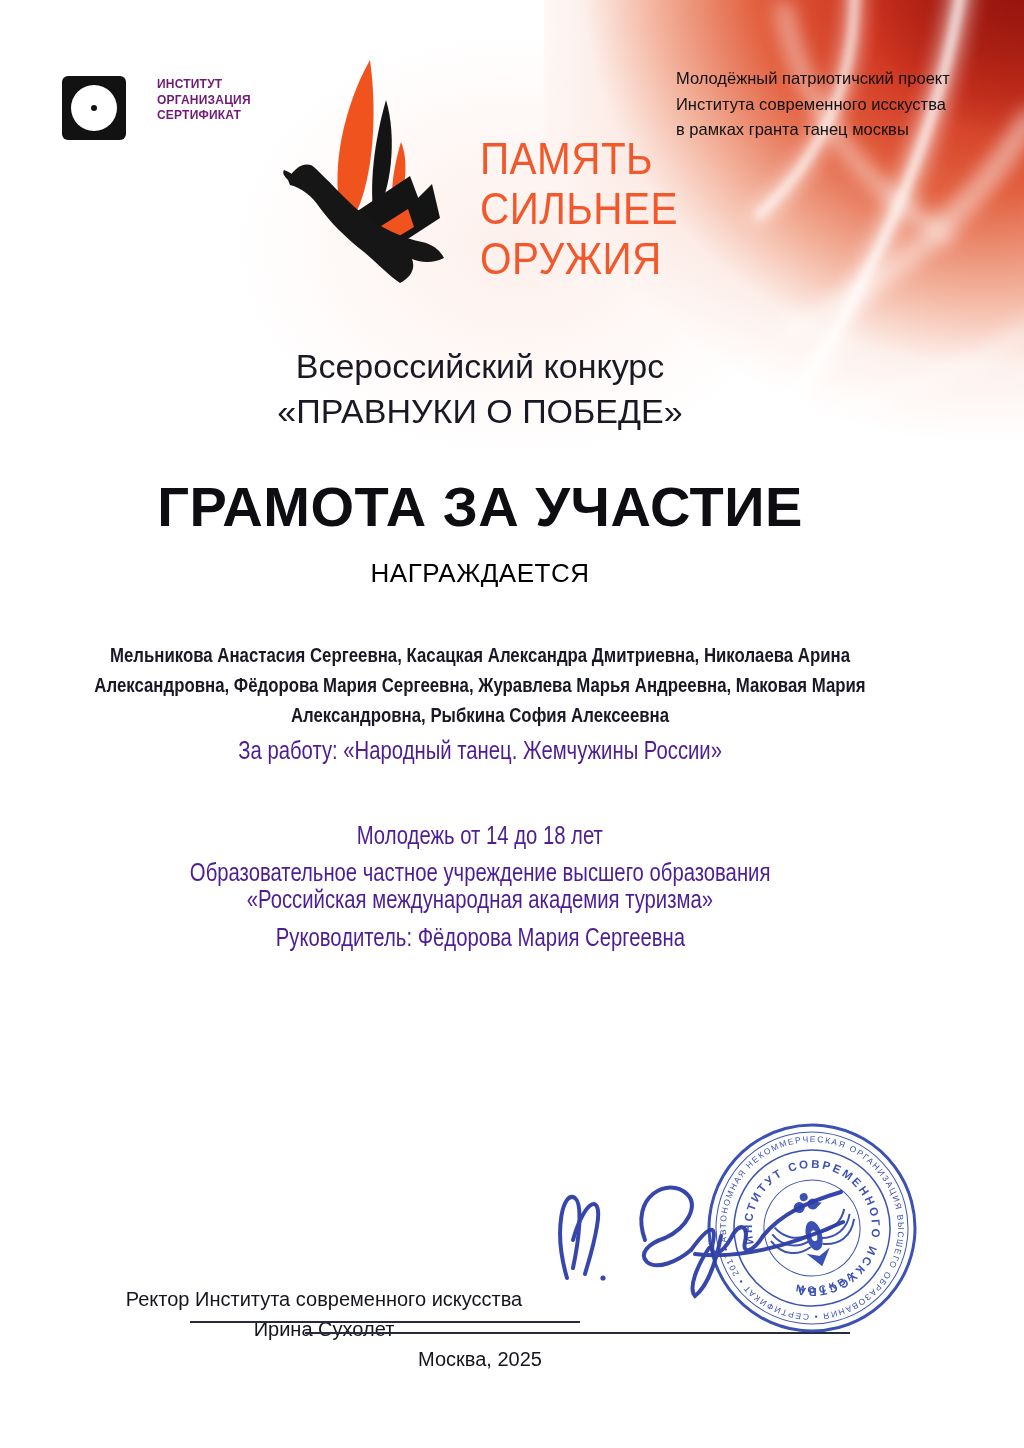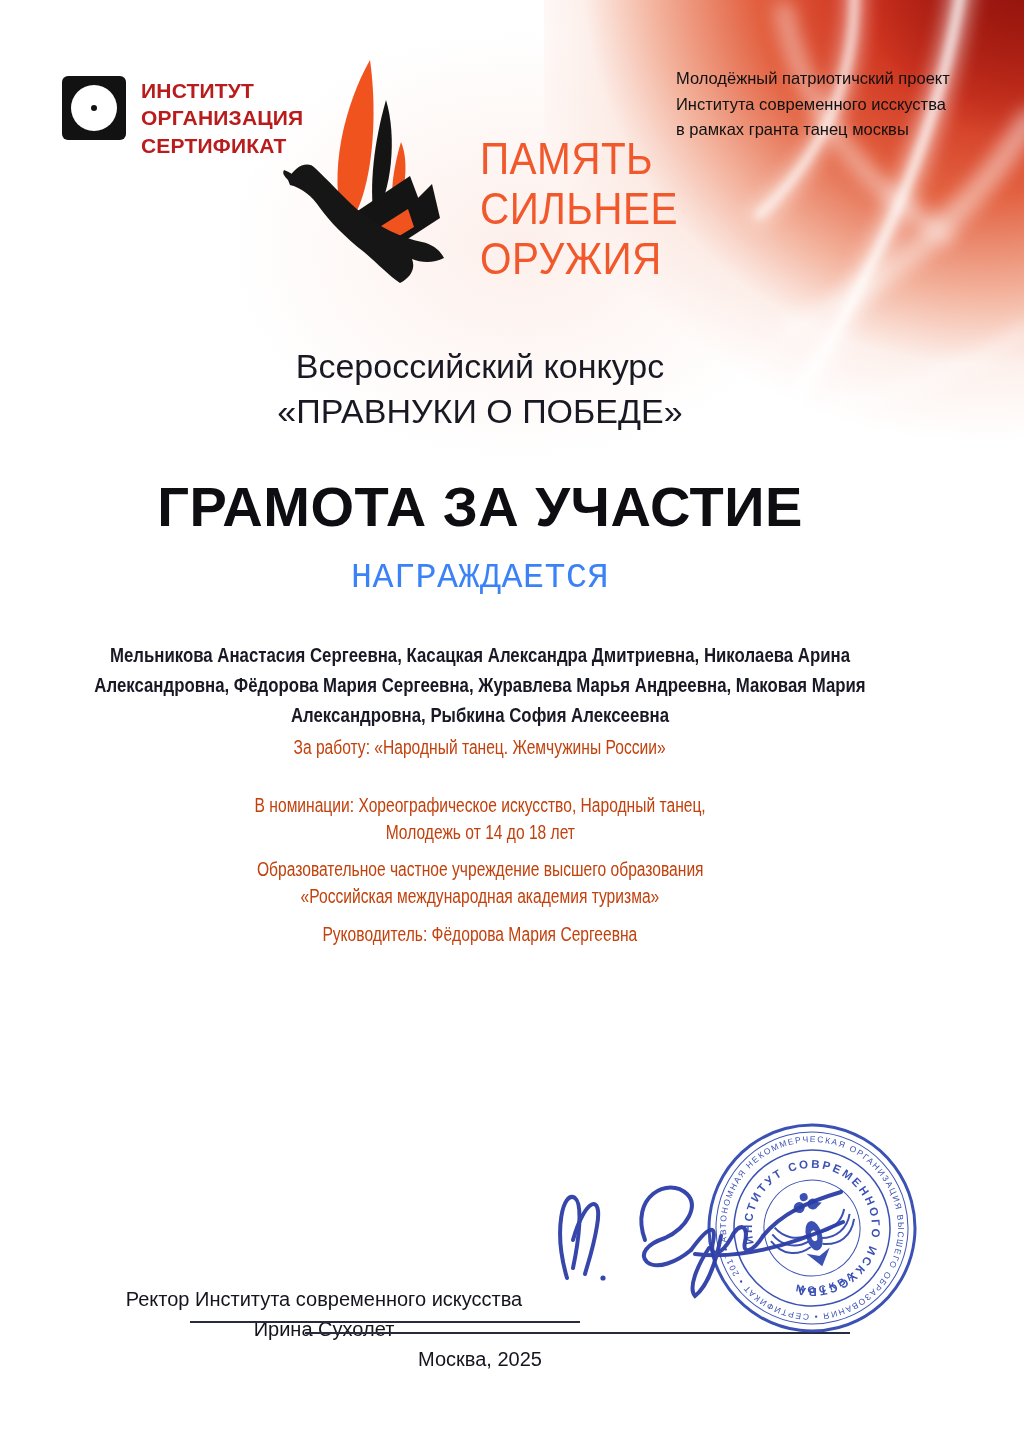--- a/index.html
+++ b/index.html
@@ -18,44 +18,44 @@
   .swoosh svg { position:absolute; inset:0; }
   .tint {
     position:absolute; left:230px; top:30px; width:580px; height:430px;
     background:radial-gradient(closest-side, rgba(248,203,188,0.30), rgba(255,255,255,0));
   }
   
   .inst-logo { position:absolute; left:62px; top:76px; display:flex; gap:15px; }
   .inst-mark { width:64px; height:64px; background:#121212; border-radius:6px; position:relative; flex:0 0 auto; }
   .inst-mark .circle { position:absolute; left:9px; top:9px; width:46px; height:46px; background:#fff; border-radius:50%; }
   .inst-mark .dot { position:absolute; left:29px; top:29px; width:6px; height:6px; background:#121212; border-radius:50%; }
-  .inst-text { font-size:21px; font-weight:700; line-height:1.3; letter-spacing:0.2px; color:#b91c1c; padding-top:1px; }
+  .inst-text { font-size:12px; font-weight:700; line-height:1.3; letter-spacing:0.2px; color:#701a75; padding-top:1px;margin-left:16px; }
 
   .dove-logo { position:absolute; left:282px; top:56px; }
 
   .brand {
     position:absolute; left:480px; top:134px;
     font-size:45px; line-height:1.11; font-weight:400;
     color:#f1582b; letter-spacing:0.5px;
     transform:scaleX(0.9); transform-origin:left top;
   }
   .note { position:absolute; left:676px; top:66px; font-size:16.5px; line-height:1.56; color:#101010; }
 
   
   .c { position:absolute; left:0; width:960px; text-align:center; }
   .title-line { font-size:34px; color:#191923; }
   .award-heading { font-size:56px; font-weight:700; color:#0d0d12; letter-spacing:0.5px; }
-  .award-sub { font-size:35px; color:#3b82f6; letter-spacing:0.5px;font-family:Liberation Mono, monospace; }
+  .award-sub { font-size:26px; color:#000000; letter-spacing:0.5px; }
   .recipients {
     position:absolute; left:-55px; top:640px; width:1070px; text-align:center;
     font-size:21px; font-weight:700; line-height:1.42; color:#191926;
     transform:scaleX(0.8); transform-origin:50% 0;
   }
   .cond { white-space:nowrap; transform:scaleX(0.78); transform-origin:50% 0; }
-  .body-line { font-size:20px; color:#c2410c; line-height:1.3; }
+  .body-line { font-size:26px; color:#4c1d95; line-height:1.3; }
 
   
   .rector {
     position:absolute; top:1284px; left:118px; width:412px;
     text-align:center; font-size:20px; line-height:1.5; color:#15151f;
   }
   .sig-line-1 { position:absolute; top:1321px; left:190px; width:390px; border-top:2px solid #272b3b; }
   .sig-line-2 { position:absolute; top:1332px; left:305px; width:545px; border-top:2px solid #272b3b; }
   .signature { position:absolute; left:545px; top:1160px; z-index:5; }
   .seal { position:absolute; left:702px; top:1118px; z-index:4; opacity:0.92; }
@@ -129,23 +129,20 @@
   <div class="c title-line" style="top:347px;">Всероссийский конкурс</div>
   <div class="c title-line" style="top:392px;">«ПРАВНУКИ О ПОБЕДЕ»</div>
 
   <div class="c award-heading" style="top:474px;">ГРАМОТА ЗА УЧАСТИЕ</div>
   <div class="c award-sub" style="top:558px;">НАГРАЖДАЕТСЯ</div>
 
   <div class="recipients">Мельникова Анастасия Сергеевна, Касацкая Александра Дмитриевна, Николаева Арина Александровна, Фёдорова Мария Сергеевна, Журавлева Марья Андреевна, Маковая Мария Александровна, Рыбкина София Алексеевна</div>
 
   <div class="c body-line" style="top:734px;"><span class="cond" style="display:inline-block;">За работу: «Народный танец. Жемчужины России»</span></div>
 
-  <div class="c body-line" style="top:792px;">
-    <span class="cond" style="display:inline-block;">В номинации: Хореографическое искусство, Народный танец,</span>
-  </div>
   <div class="c body-line" style="top:819px;">
     <span class="cond" style="display:inline-block;">Молодежь от 14 до 18 лет</span>
   </div>
 
   <div class="c body-line" style="top:856px;">
     <span class="cond" style="display:inline-block;">Образовательное частное учреждение высшего образования</span>
   </div>
   <div class="c body-line" style="top:883px;">
     <span class="cond" style="display:inline-block;">«Российская международная академия туризма»</span>
   </div>

